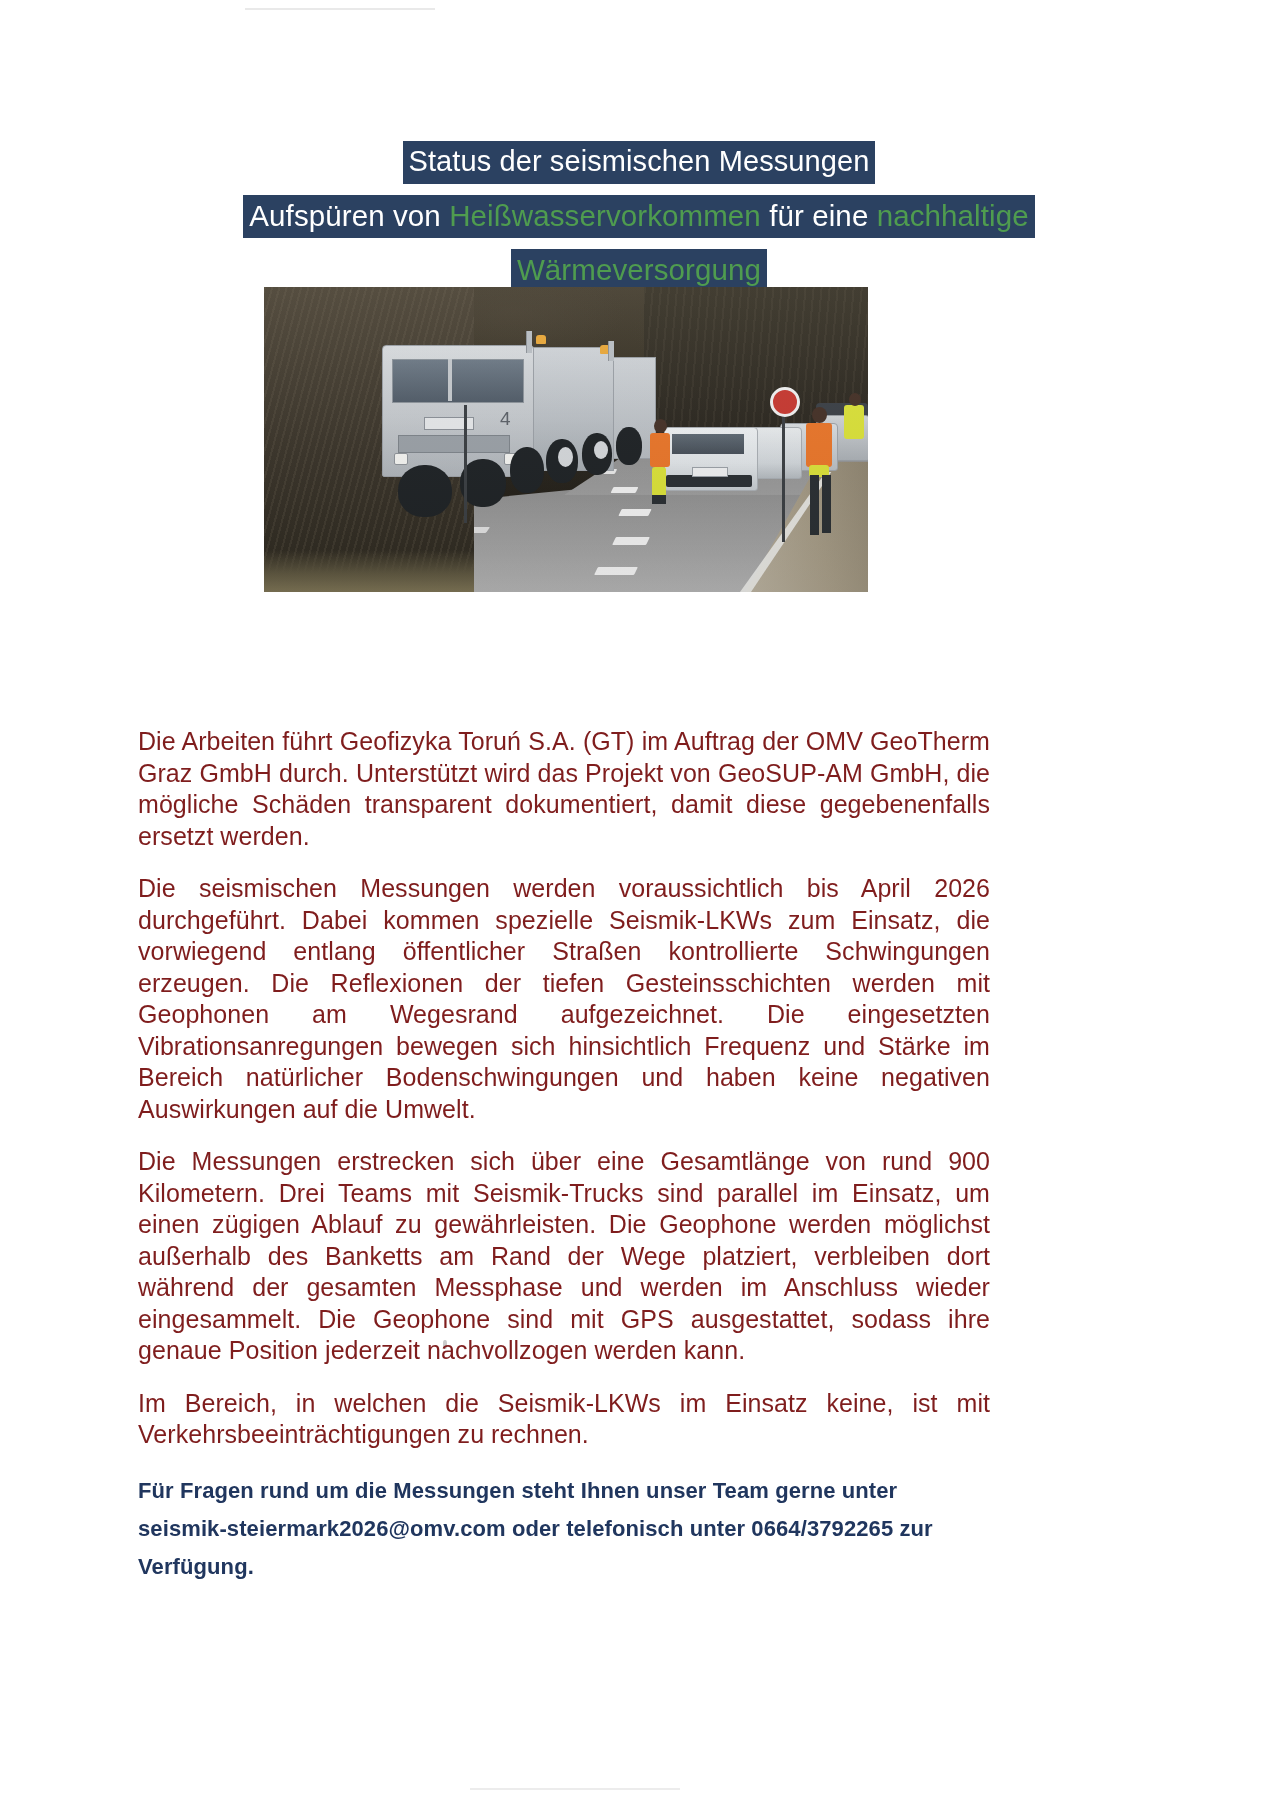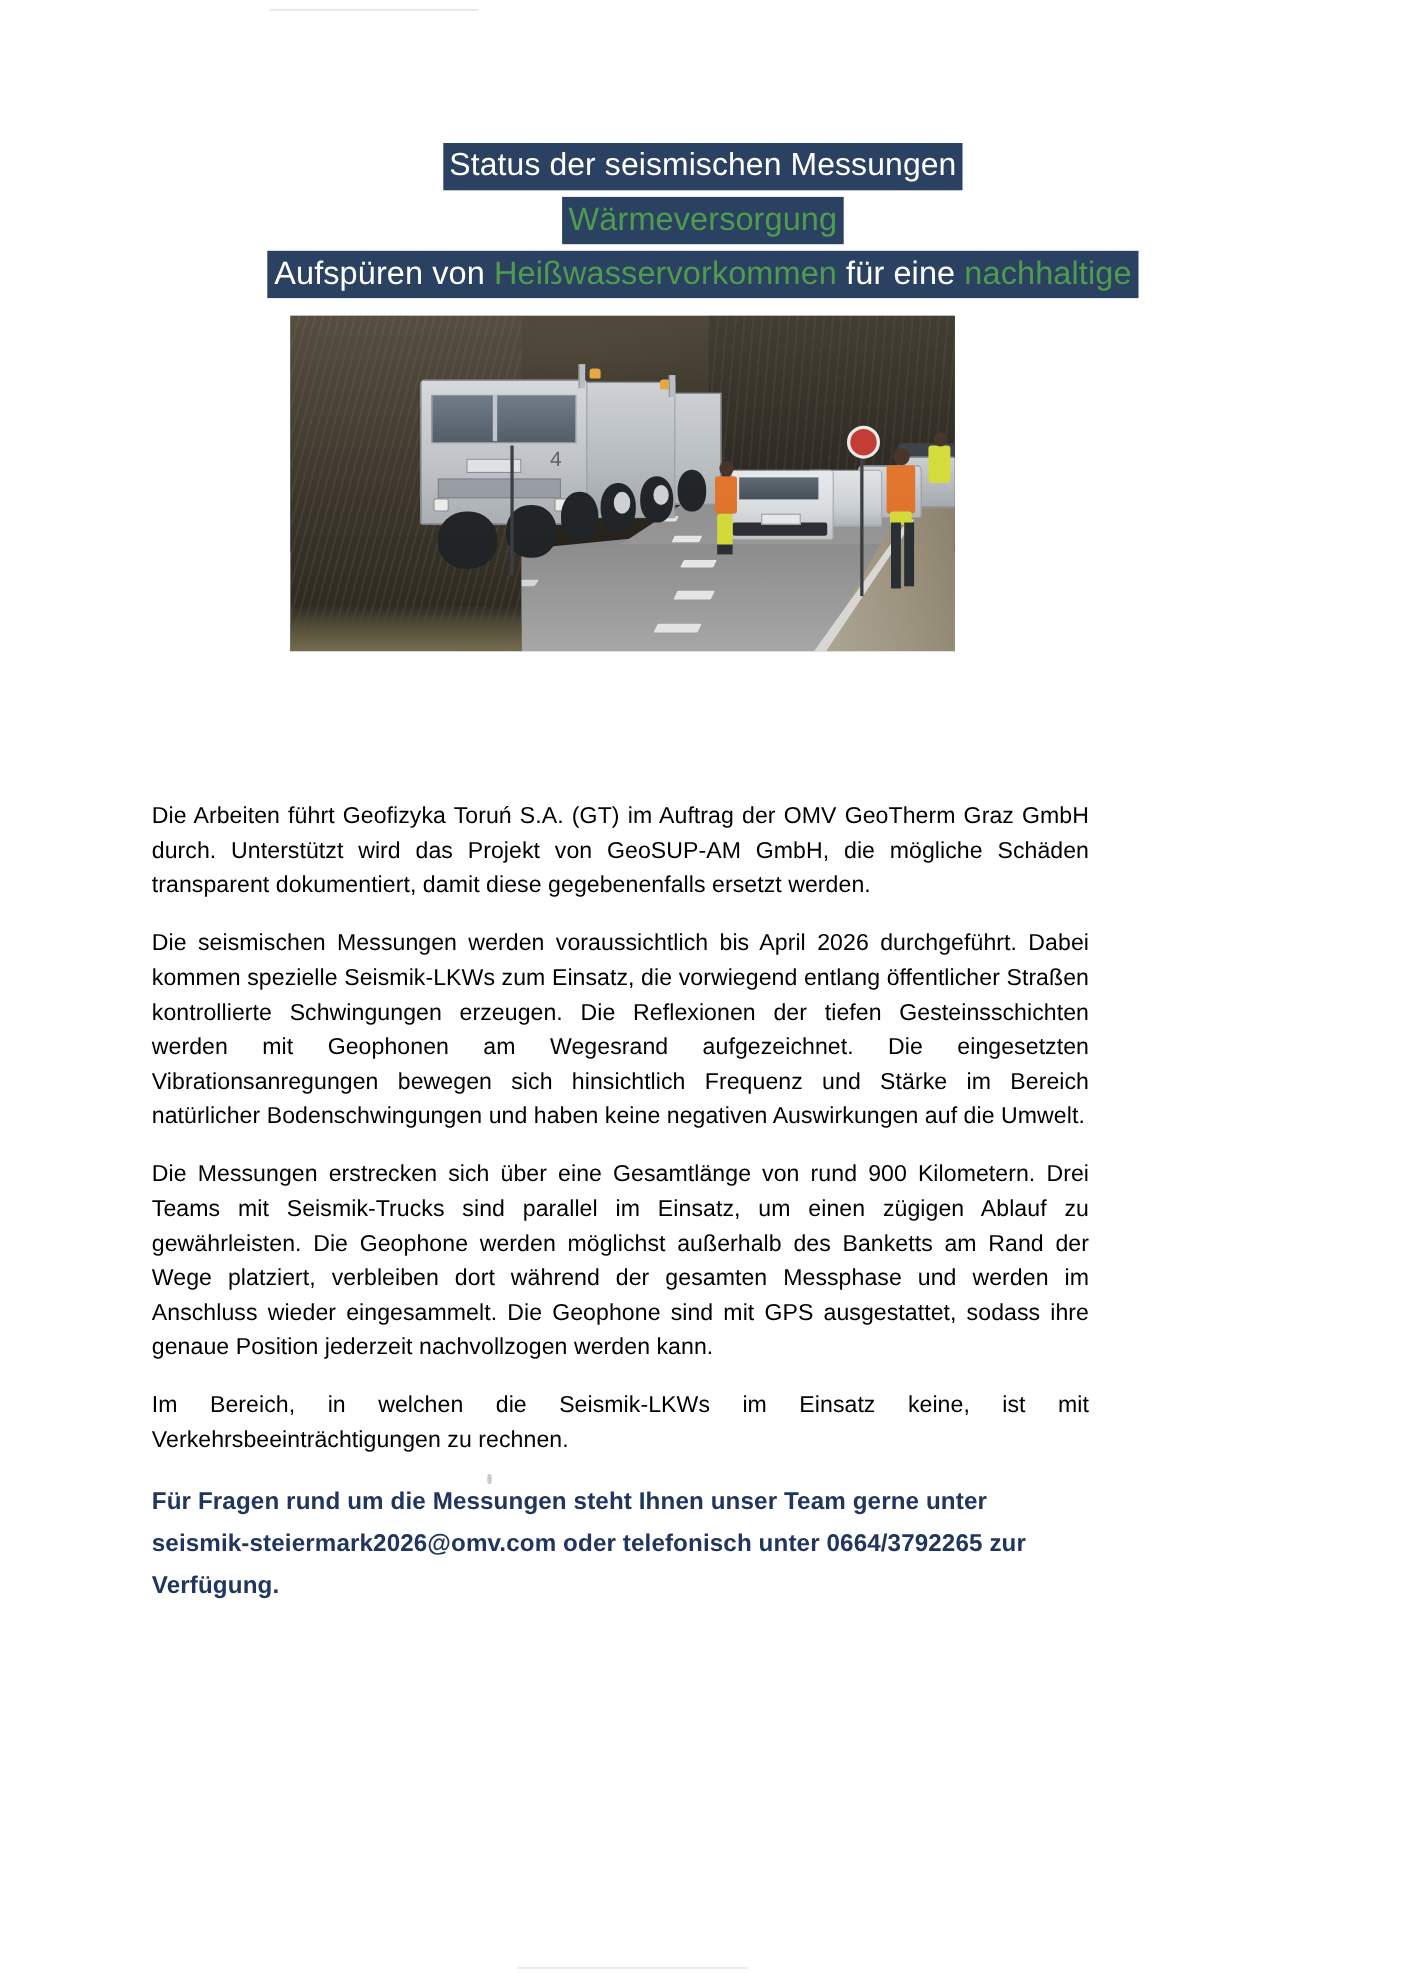--- a/index.html
+++ b/index.html
@@ -52,21 +52,21 @@
   }
 
   
   .headline-block {
     position: absolute;
     left: 0;
     top: 130px;
     width: 1278px;
     text-align: center;
   }
-  .hl-line { line-height: 0; margin: 0; }
+  .hl-line { line-height: 0; margin: 11px; }
   .hl-line + .hl-line { margin-top: 6px; }
 
   .hl-chip {
     display: inline-block;
     background: #2b4161;
     color: #ffffff;
     font-size: 29px;
     line-height: 37px;
     padding: 2px 6px 4px 6px;
     letter-spacing: .1px;
@@ -356,24 +356,24 @@
 
   
   .body-col {
     position: absolute;
     left: 138px;
     top: 726px;
     width: 852px;
   }
   p.para {
     margin: 0 0 21px 0;
-    font-size: 21px;
+    font-size: 25px;
     line-height: 31.5px;
     text-align: justify;
-    color: #000000;
+    color: #7f1d1d;
     letter-spacing: .05px;
   }
   p.para:last-child { margin-bottom: 0; }
 
   p.closing {
     margin: 10px 0 0 0;
     font-size: 22px;
     line-height: 38px;
     font-weight: bold;
     color: #20365e;
@@ -388,24 +388,24 @@
 
   <div class="scan-edge-top"></div>
   <div class="scan-speck"></div>
   <div class="scan-edge-bottom"></div>
 
   <div class="headline-block">
     <div class="hl-line">
       <span class="hl-chip">Status der seismischen Messungen</span>
     </div>
     <div class="hl-line">
-      <span class="hl-chip wide"><span class="hl-green">Wärmeversorgung</span></span>
+      <span class="hl-chip wide"><span>Aufspüren von </span><span class="hl-green">Heißwasservorkommen</span><span> für eine </span><span class="hl-green">nachhaltige</span></span>
     </div>
     <div class="hl-line">
-      <span class="hl-chip wide"><span>Aufspüren von </span><span class="hl-green">Heißwasservorkommen</span><span> für eine </span><span class="hl-green">nachhaltige</span></span>
+      <span class="hl-chip wide"><span class="hl-green">Wärmeversorgung</span></span>
     </div>
   </div>
 
   <div class="photo-wrap">
     <div class="photo">
 
       <div class="hedge"></div>
       <div class="hedge-right"></div>
 
       <div class="road"></div>

